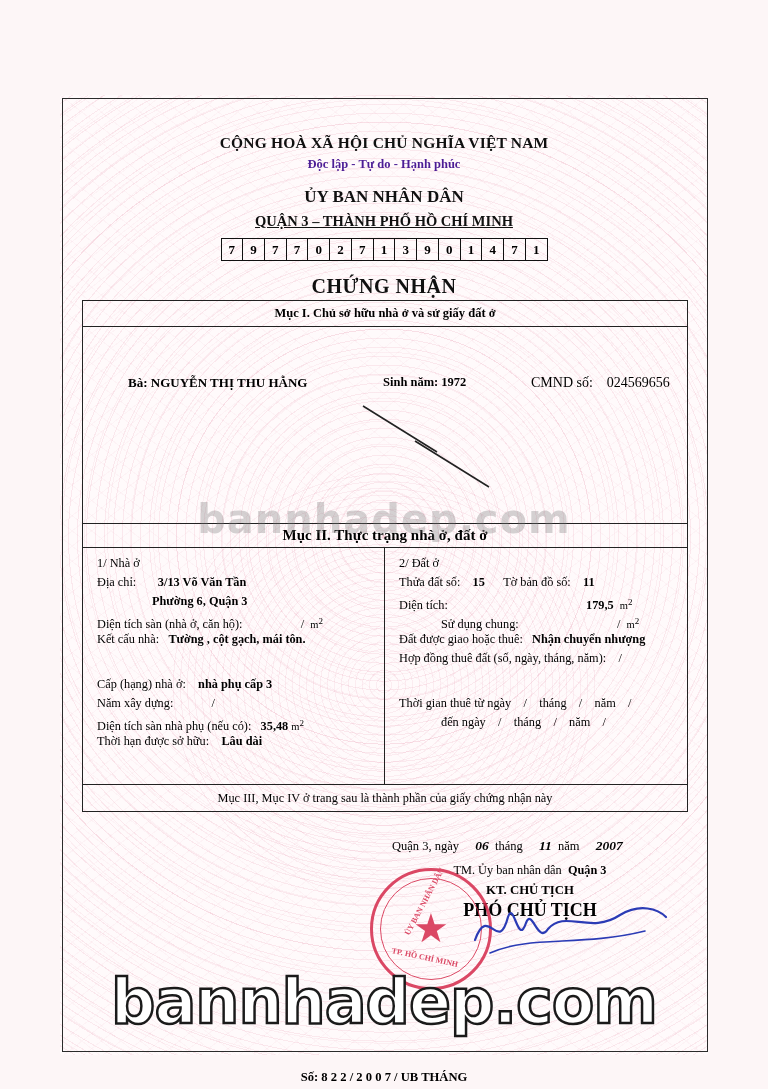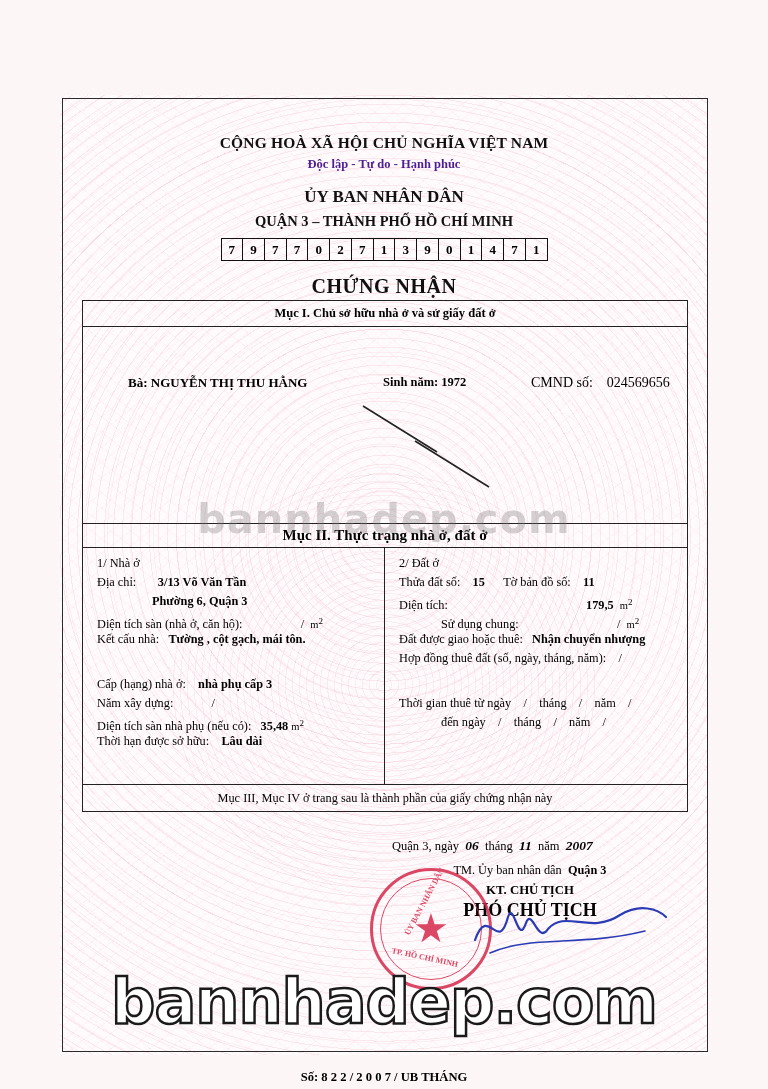--- a/index.html
+++ b/index.html
@@ -43,21 +43,21 @@
   .t-country{
     margin-top:36px;font-weight:bold;font-size:15.5px;letter-spacing:.2px;color:#101010;
   }
   .t-motto{
     margin-top:5px;font-weight:bold;font-size:12.5px;color:#4c1d95;
   }
   .t-ubnd{
     margin-top:15px;font-weight:bold;font-size:17px;color:#101010;
   }
   .t-quan{
-    margin-top:6px;font-weight:bold;font-size:14.5px;color:#101010;
+    margin-top:6px;font-weight:bold;font-size:14.5px;color:#101010;text-decoration:underline;
   }
   .serial{
     margin:8px auto 0;width:325px;height:21px;border:1.3px solid #111;
     display:flex;
   }
   .serial span{
     flex:1;border-right:1.1px solid #111;font-size:13px;font-weight:bold;
     display:flex;align-items:center;justify-content:center;font-family:"Liberation Serif",serif;
   }
   .serial span:last-child{border-right:none;}
@@ -100,21 +100,21 @@
   .sup{font-size:9px;vertical-align:super;}
   .row-foot{
     height:26px;display:flex;align-items:center;justify-content:center;
     font-size:12.3px;
   }
   
   .sign{
     position:absolute;left:330px;top:740px;width:300px;text-align:left;
   }
   .sign .dateline{font-size:12.5px;white-space:nowrap;}
-  .sign .dateline .hw{font-family:"Liberation Serif",serif;font-style:italic;font-weight:bold;font-size:13.5px;}
+  .sign .dateline .hw{font-family:"Liberation Serif",serif;font-style:italic;font-weight:bold;font-size:13.5px;margin-left:10px;}
   .sign .tm{margin-top:9px;font-size:12.3px;text-align:center;padding-right:24px;}
   .sign .kt{margin-top:5px;font-size:12.8px;font-weight:bold;text-align:center;padding-right:24px;}
   .sign .pct{margin-top:2px;font-size:18px;font-weight:bold;text-align:center;padding-right:24px;}
   .stamp{
     position:absolute;left:370px;top:868px;width:116px;height:116px;border-radius:50%;
     border:3px solid #d52a4b;opacity:.85;
   }
   .stamp:after{
     content:"";position:absolute;left:7px;top:7px;right:7px;bottom:7px;border-radius:50%;
     border:1.4px solid #d52a4b;

